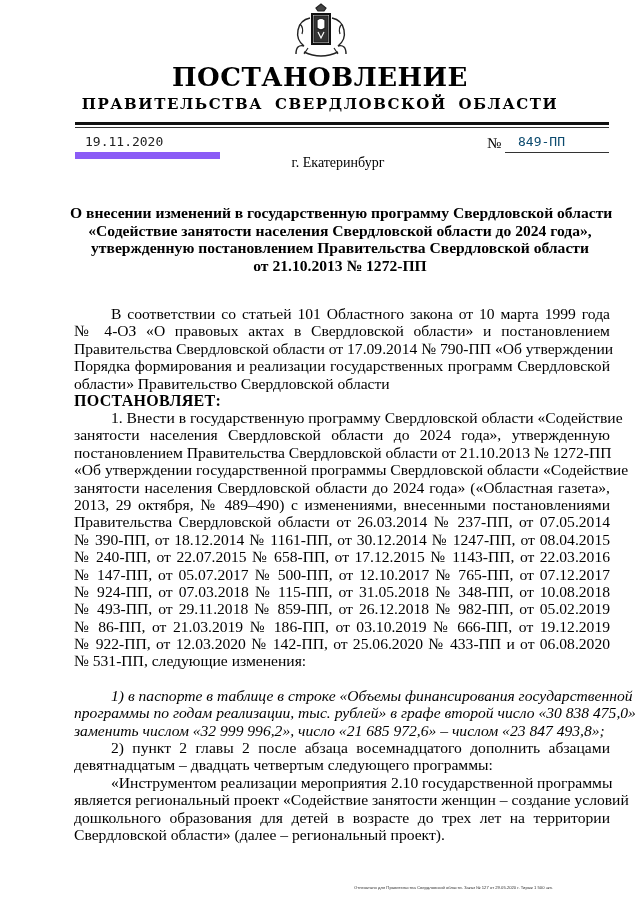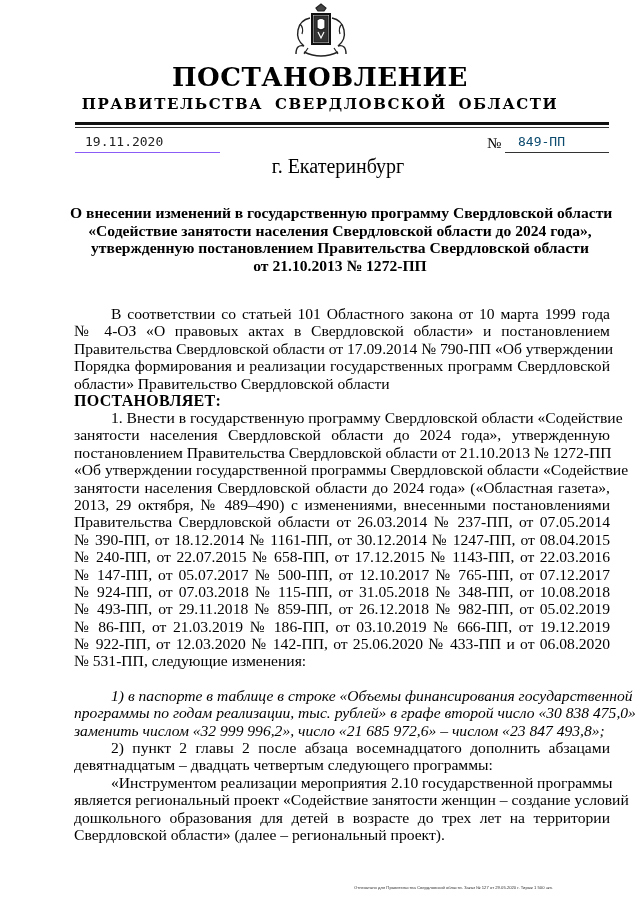--- a/index.html
+++ b/index.html
@@ -9,28 +9,28 @@
     .emblem { position: absolute; left: 290px; top: 2px; width: 62px; height: 60px; }
 
     .doc-title { position: absolute; left: 0; top: 62px; width: 640px; text-align: center;
       font-family: "DejaVu Serif", serif; font-weight: bold; font-size: 26px; letter-spacing: 0.5px; line-height: 30px; }
     .doc-subtitle { position: absolute; left: 0; top: 95px; width: 640px; text-align: center;
       font-family: "DejaVu Serif", serif; font-weight: bold; font-size: 15px; letter-spacing: 1.6px; line-height: 18px; word-spacing: 5px; }
 
     .rule-thick { position: absolute; left: 75px; top: 122px; width: 534px; height: 3px; background: #111; }
     .rule-thin { position: absolute; left: 75px; top: 127px; width: 534px; height: 1px; background: #333; }
 
-    .date-field { position: absolute; left: 75px; top: 133px; width: 145px; height: 19px; border-bottom: 1px solid #8b5cf6; }
+    .date-field { position: absolute; left: 75px; top: 133px; width: 145px; height: 19px; border-bottom: 7px solid #8b5cf6; }
     .date-value { position: absolute; left: 10px; top: 1px; font-family: "DejaVu Sans Mono", monospace; font-size: 13px; color: #222; }
 
     .number-label { position: absolute; left: 487px; top: 135px; font-family: "Liberation Serif", serif; font-size: 15px; }
     .number-field { position: absolute; left: 505px; top: 133px; width: 104px; height: 19px; border-bottom: 1px solid #333; }
     .number-value { position: absolute; left: 13px; top: 1px; font-family: "DejaVu Sans Mono", monospace; font-size: 13px; color: #0c4a6e; }
 
-    .city { position: absolute; left: 0; top: 155px; width: 640px; text-align: center; font-size: 20px; padding-left: 36px; box-sizing: border-box; }
+    .city { position: absolute; left: 0; top: 155px; width: 640px; text-align: center; font-size: 14px; padding-left: 36px; box-sizing: border-box; }
 
     .subject { position: absolute; left: 70px; top: 204px; width: 540px; text-align: center;
       font-family: "Liberation Serif", serif; font-weight: bold; font-size: 15.6px; line-height: 17.5px; }
     .subject div { white-space: nowrap; }
 
     .body-text { position: absolute; left: 74px; width: 536px; font-family: "Liberation Serif", serif; font-size: 15.6px; line-height: 17.4px; }
     .line { display: block; white-space: nowrap; text-align: justify; text-align-last: justify; height: 17.4px; }
     .line.last { text-align-last: left; }
     .indent { padding-left: 37px; }
     .resolve { font-weight: bold; font-size: 16px; letter-spacing: 0.3px; }

